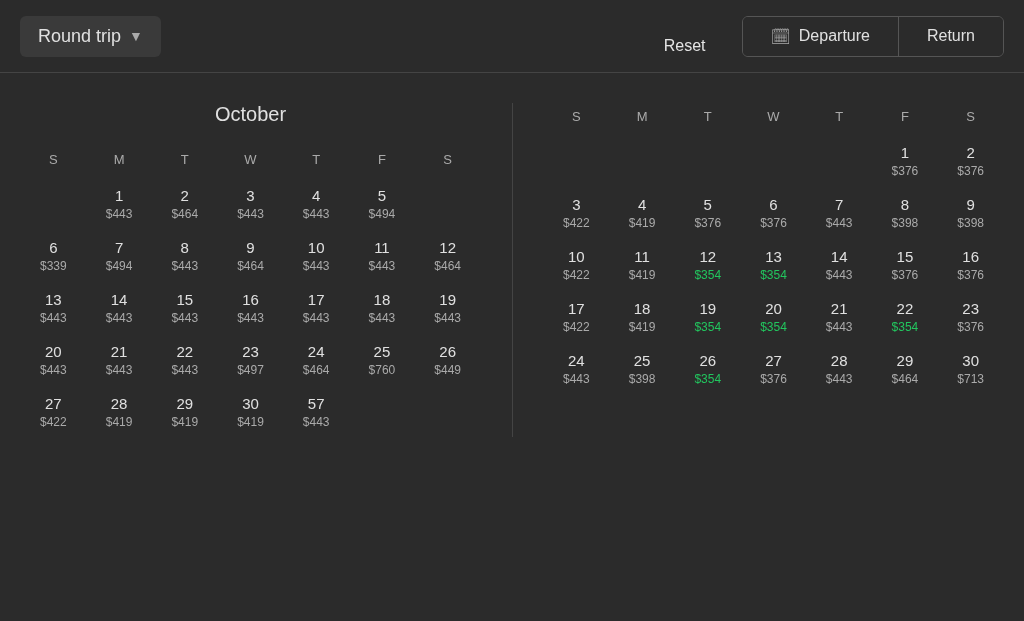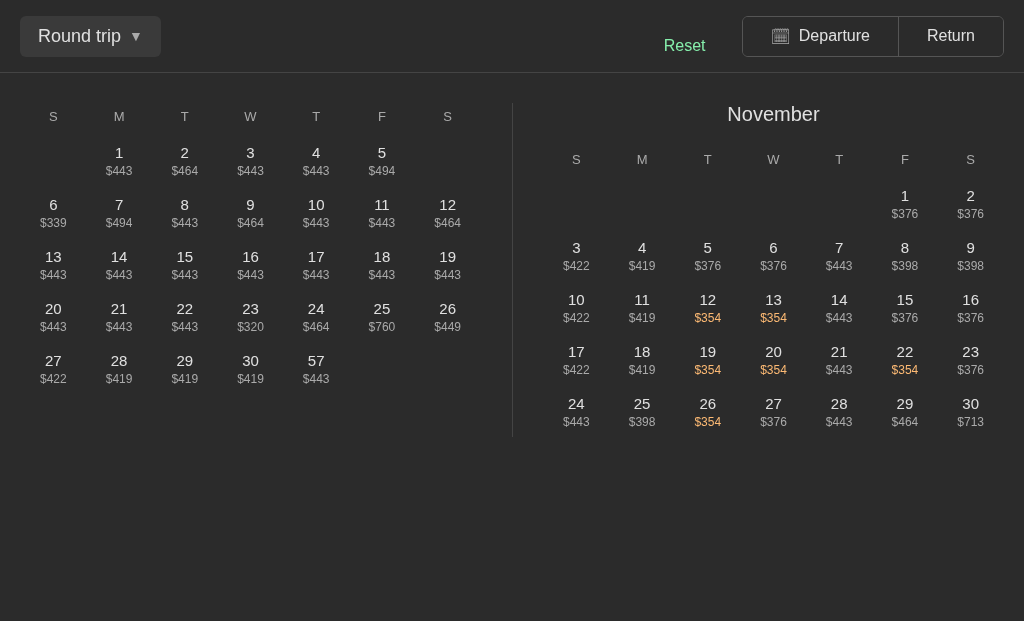--- a/index.html
+++ b/index.html
@@ -39,21 +39,21 @@
     .trip-type-btn .chevron {
       font-size: 14px;
       color: #aaa;
     }
 
     .spacer { flex: 1; }
 
     .reset-btn {
       background: none;
       border: none;
-      color: #86efac;
+      color: #e5e5e5;
       font-size: 16px;
       cursor: pointer;
       padding: 8px 16px;
       margin-top: 20px;
     }
 
     .date-tabs {
       display: flex;
       border: 1px solid #555;
       border-radius: 6px;
@@ -133,21 +133,21 @@
       line-height: 1.2;
     }
 
     .day-price {
       font-size: 12px;
       color: #aaa;
       margin-top: 2px;
     }
 
     .day-price.low {
-      color: #fdba74;
+      color: #22c55e;
     }
 
     .divider {
       width: 1px;
       background: #444;
       margin: 0 10px;
     }
   </style>
 </head>
 <body>
@@ -166,20 +166,21 @@
     </button>
     <button class="date-tab">
       <span>Return</span>
     </button>
   </div>
 </div>
 
 <div class="calendars-container">
 
   <div class="calendar">
+    <div class="calendar-title">October</div>
     <div class="calendar-grid" id="october-grid">
         <div class="day-header">S</div>
         <div class="day-header">M</div>
         <div class="day-header">T</div>
         <div class="day-header">W</div>
         <div class="day-header">T</div>
         <div class="day-header">F</div>
         <div class="day-header">S</div>
         <div class="day-cell empty"></div>
         <div class="day-cell">
@@ -266,21 +267,21 @@
         <div class="day-cell">
           <div class="day-num">21</div>
           <div class="day-price">$443</div>
         </div>
         <div class="day-cell">
           <div class="day-num">22</div>
           <div class="day-price">$443</div>
         </div>
         <div class="day-cell">
           <div class="day-num">23</div>
-          <div class="day-price">$320</div>
+          <div class="day-price">$497</div>
         </div>
         <div class="day-cell">
           <div class="day-num">24</div>
           <div class="day-price">$464</div>
         </div>
         <div class="day-cell">
           <div class="day-num">25</div>
           <div class="day-price">$760</div>
         </div>
         <div class="day-cell">
@@ -308,21 +309,20 @@
           <div class="day-price">$443</div>
         </div>
         <div class="day-cell empty"></div>
         <div class="day-cell empty"></div>
       </div>
   </div>
 
   <div class="divider"></div>
 
   <div class="calendar">
-    <div class="calendar-title">November</div>
     <div class="calendar-grid" id="november-grid">
         <div class="day-header">S</div>
         <div class="day-header">M</div>
         <div class="day-header">T</div>
         <div class="day-header">W</div>
         <div class="day-header">T</div>
         <div class="day-header">F</div>
         <div class="day-header">S</div>
         <div class="day-cell empty"></div>
         <div class="day-cell empty"></div>

